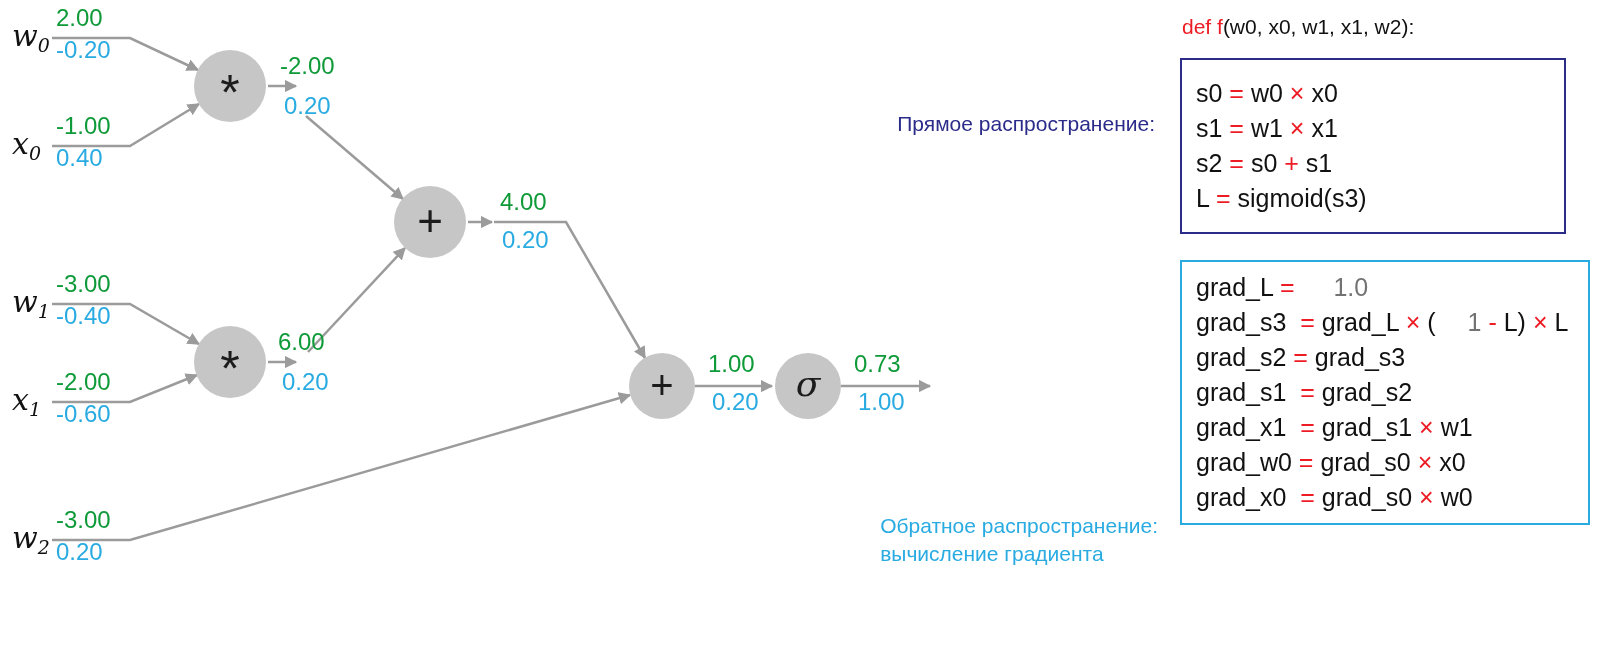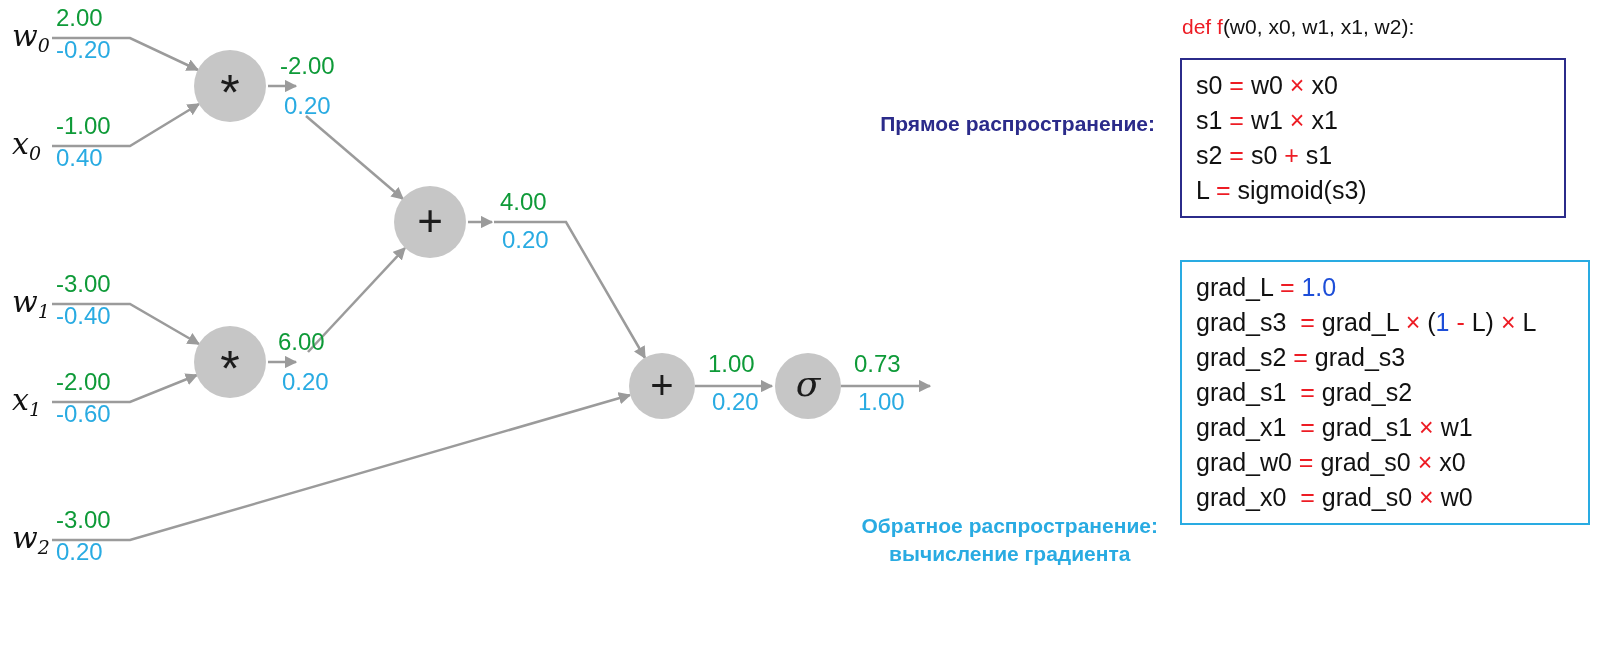--- a/index.html
+++ b/index.html
@@ -11,37 +11,37 @@
   svg { position:absolute; left:0; top:0; }
   .edge { stroke:#9b9b9b; stroke-width:2.5; fill:none; }
   .node { fill:#c6c6c6; }
   .node-sym { fill:#1c1c1c; text-anchor:middle; font-family:"Liberation Sans", sans-serif; }
   .node-sym.sigma { font-family:"DejaVu Serif", serif; font-style:italic; }
   .val-f { fill:#0e9a38; font-size:24px; font-family:"Liberation Sans", sans-serif; }
   .val-g { fill:#29abe2; font-size:24px; font-family:"Liberation Sans", sans-serif; }
   .in-label { font-family:"DejaVu Serif", serif; font-style:italic; font-size:30px; fill:#111111; }
   .in-label .sub { font-size:19px; }
   
-  .annot { position:absolute; text-align:center; font-size:21px; line-height:28px; font-weight:700; }
+  .annot { position:absolute; text-align:left; font-size:21px; line-height:28px; font-weight:400; }
   .annot.navy { color:#2b2b8a; }
   .annot.cyan { color:#29abe2; }
   
   .code-header {
     position:absolute; left:1182px; top:10px; font-size:21px; line-height:34px;
     color:#111111; white-space:pre;
   }
   .code-box {
     position:absolute; box-sizing:border-box; background:#ffffff;
     font-size:25px; color:#111111;
   }
-  .code-box.forward-box { left:1180px; top:58px;  width:386px; border:2px solid #2b2b8a; padding:8px 14px; }
+  .code-box.forward-box { left:1180px; top:58px;  width:386px; border:2px solid #2b2b8a; padding:16px 14px; }
   .code-box.backward-box{ left:1180px; top:260px; width:410px; border:2px solid #29abe2; padding:8px 14px; }
   .code-line { line-height:35px; white-space:pre; }
   .tok-r { color:#ed1c24; }
-  .tok-b { color:#1d4ed8; }
+  .tok-b { color:#737373;margin-left:32px; }
   .tok-k { color:#111111; }
 </style>
 </head>
 <body>
 
 <div class="stage">
 
   <svg width="960" height="650" viewBox="0 0 960 650">
     <defs>
       <marker id="arrow" viewBox="0 0 10 10" refX="9" refY="5" markerWidth="5" markerHeight="5" orient="auto">

